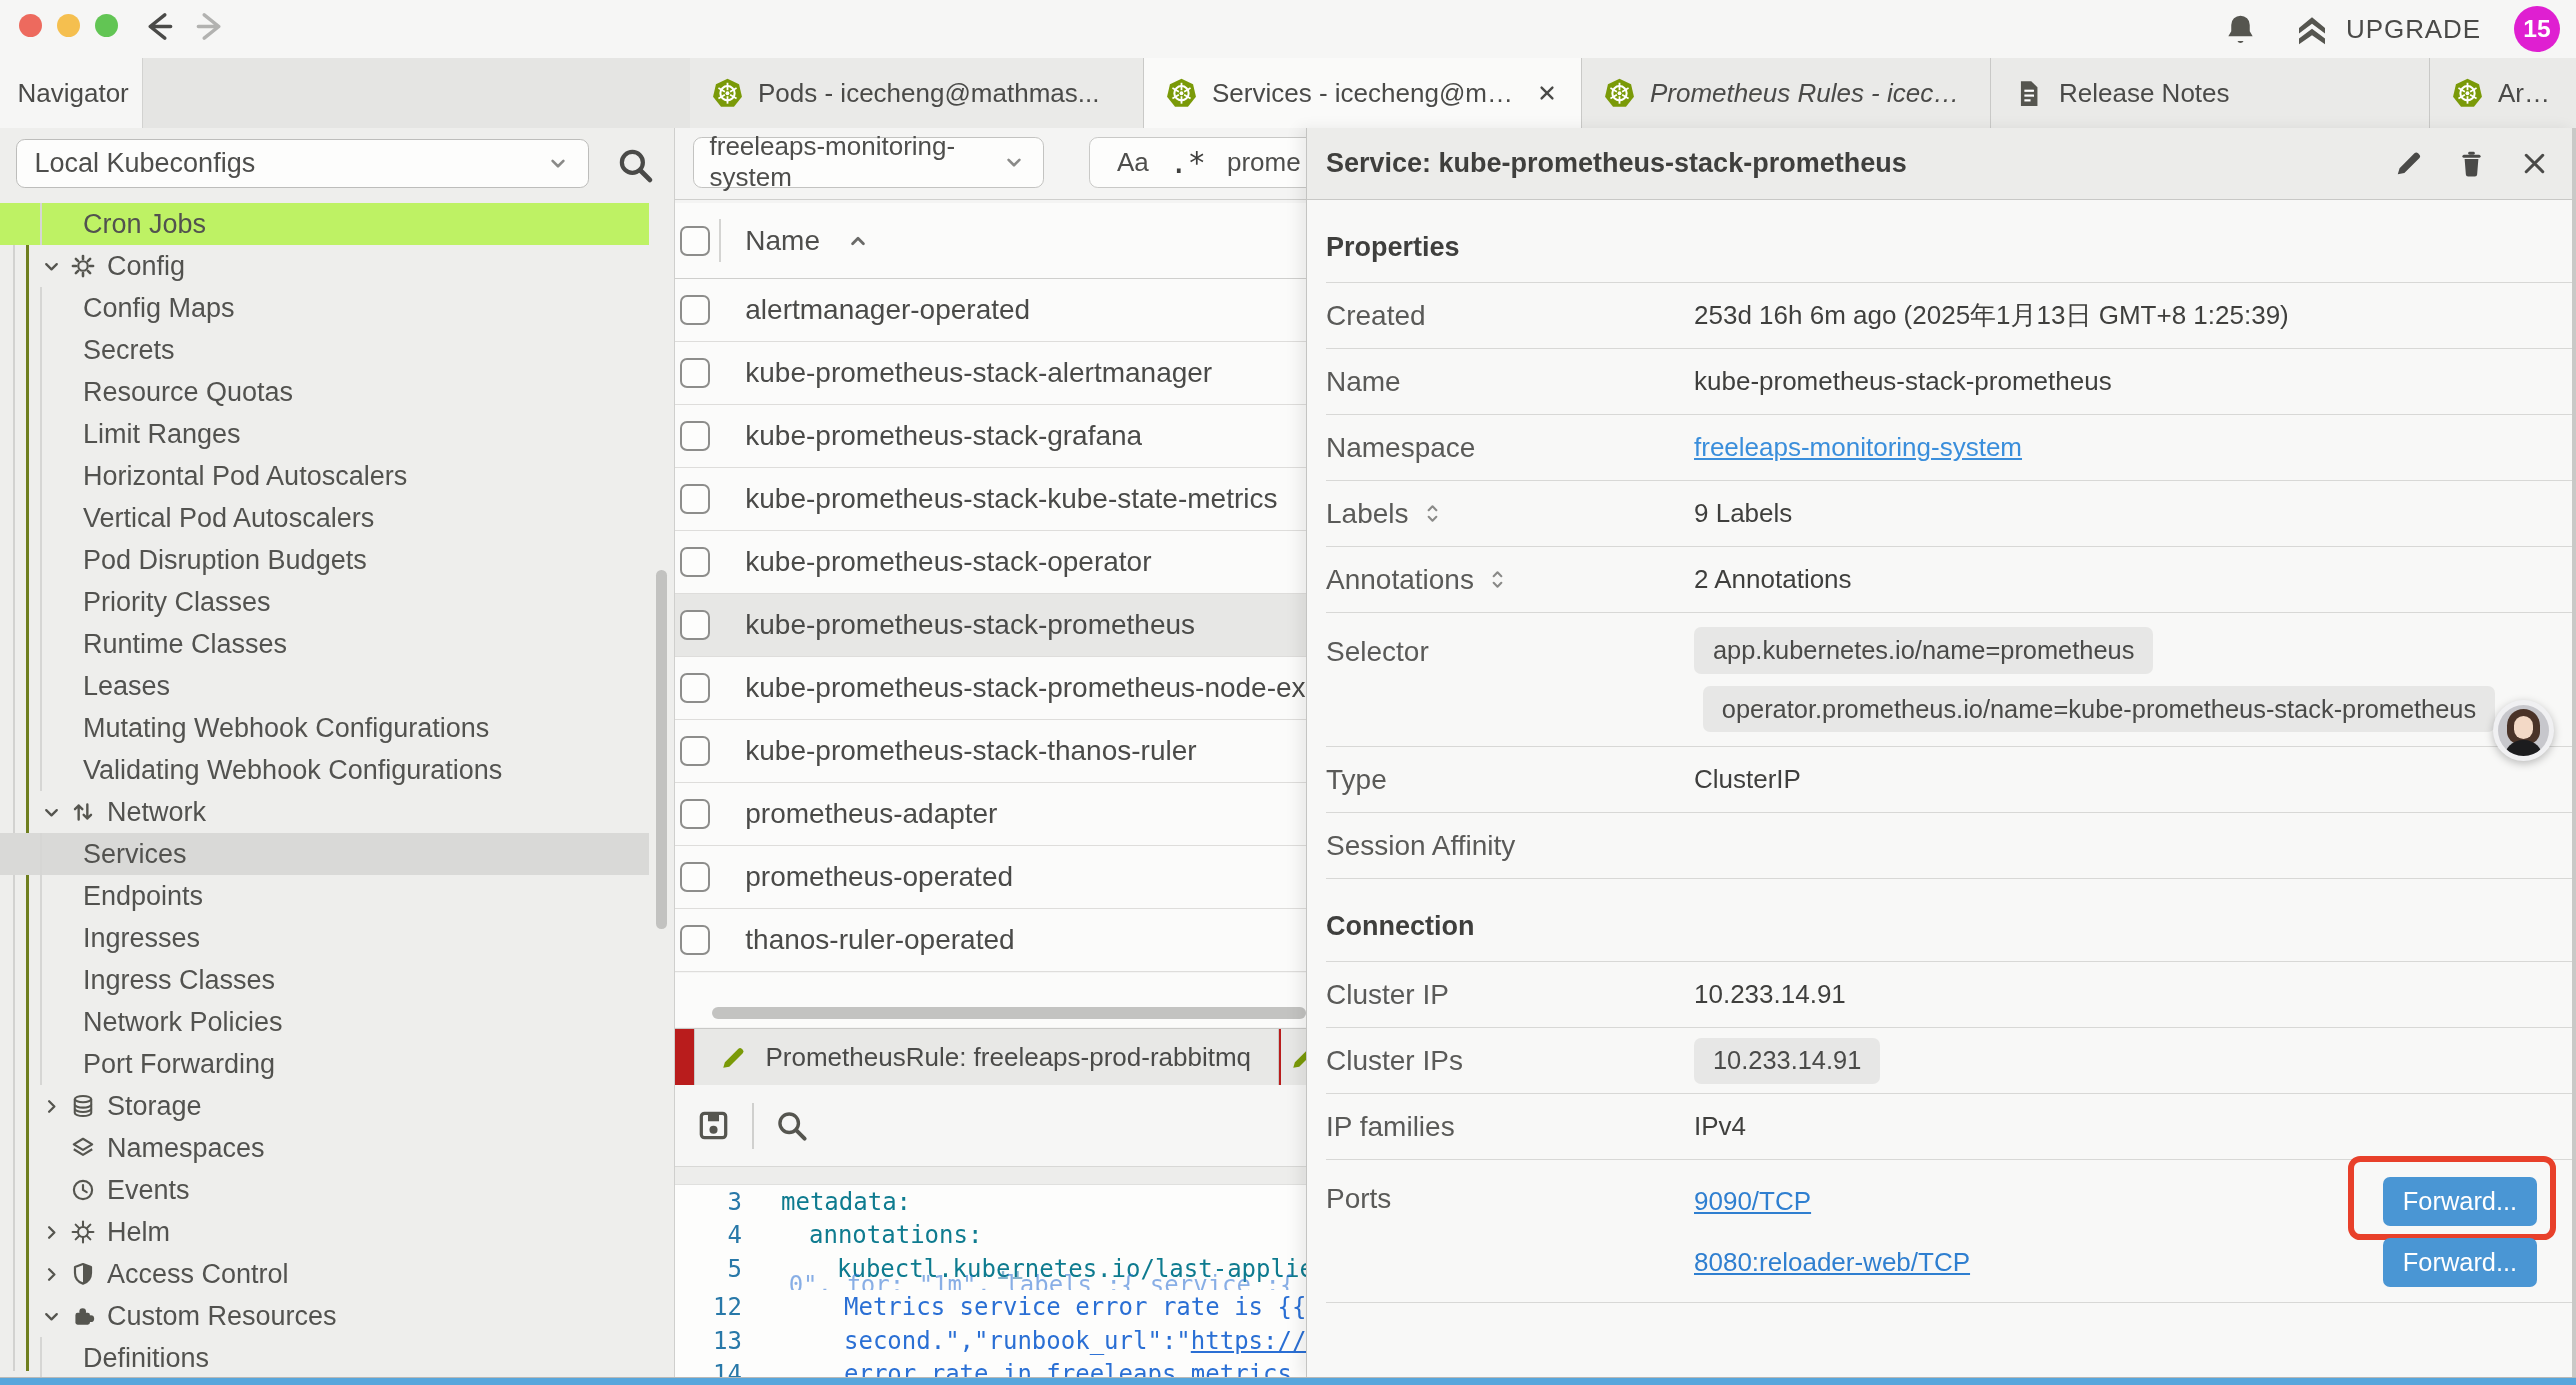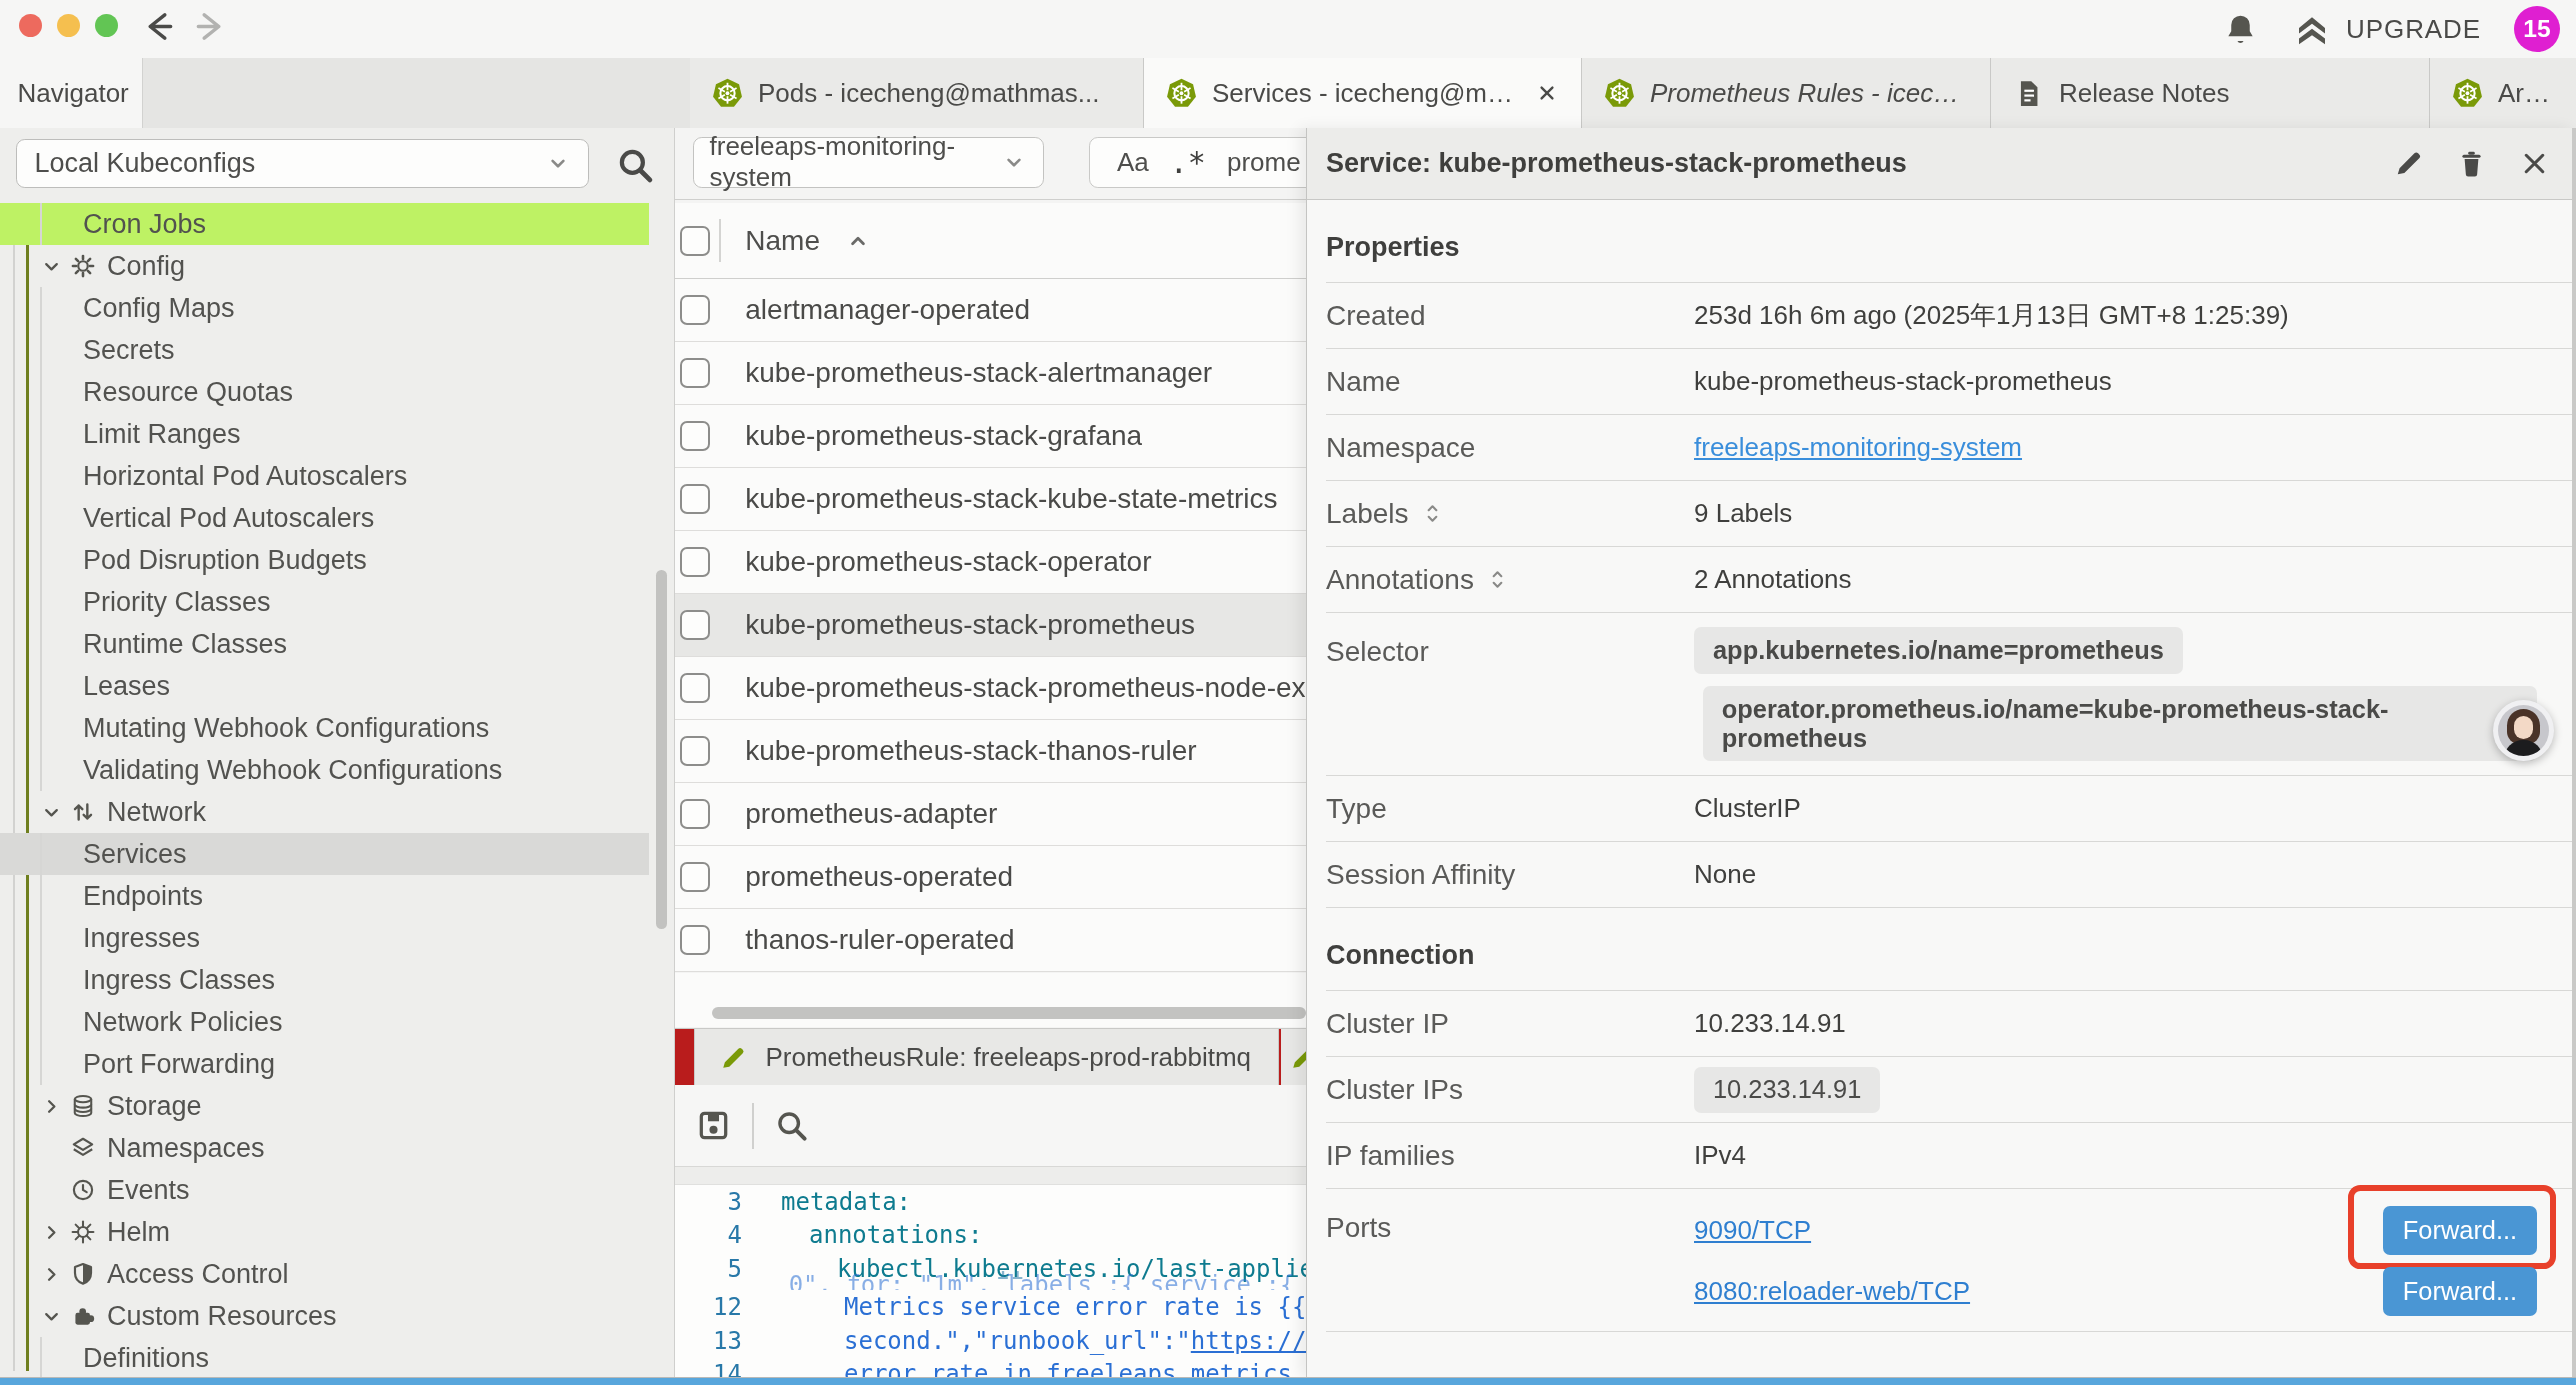--- a/index.html
+++ b/index.html
@@ -93,21 +93,21 @@
   .ptitle{font-size:27px;font-weight:bold;color:#3f3f3d;flex:1;white-space:nowrap;overflow:hidden;}
   .picons{display:flex;align-items:center;gap:30px;}
   .pcontent{position:absolute;left:0;top:72px;width:100%;bottom:0;overflow:hidden;padding:0 0 0 19px;box-sizing:border-box;}
   .sheading{font-size:27px;font-weight:bold;color:#3f3f3d;padding:32px 0 19px 0;}
   .prow{display:flex;border-bottom:1.8px solid #d8d8d6;min-height:65px;align-items:center;padding-right:39px;}
   .prow .plabel{width:368px;flex:0 0 auto;font-size:28px;color:#5a5a58;display:flex;align-items:center;gap:12.3px;}
   .prow .pvalue{flex:1;font-size:26px;color:#3f3f3d;}
   .prow.first{border-top:1.8px solid #d8d8d6;}
   .pvlink{color:#3a8edb;text-decoration:underline;}
   .vbadge{display:inline-block;background:#e7e7e6;border-radius:7px;padding:8.8px 19px;font-size:25.4px;color:#4a4a48;}
-  .badgecol{display:flex;flex-direction:column;gap:12.3px;padding:14px 0;align-items:flex-start;font-weight:bold;}
+  .badgecol{display:flex;flex-direction:column;gap:12.3px;padding:14px 0;align-items:flex-start;}
   .badgecol .vbadge.indent{margin-left:8.8px;}
   .prow.tall{align-items:flex-start;}
   .prow.tall .plabel{padding-top:23px;}
   .portline{display:flex;align-items:center;height:61px;}
   .portline .plink{color:#2f7fd0;text-decoration:underline;font-size:26px;flex:1;}
   .fwdbtn{width:154px;height:49px;background:#4a96d4;border:none;border-radius:7px;color:#fff;font-size:25.4px;
           font-family:"Liberation Sans",sans-serif;display:flex;align-items:center;justify-content:center;}
   .ringwrap{position:relative;}
   .ring{position:absolute;left:-35px;top:-21px;right:-19px;bottom:-14px;border:6.1px solid #e8402a;border-radius:12.3px;pointer-events:none;}
   .portsblock{padding:10.5px 0 8.8px 0;flex:1;}
@@ -700,21 +700,20 @@
         <div class="prow">
           <div class="plabel">
             <span>Type</span>
           </div>
           <div class="pvalue">ClusterIP</div>
         </div>
         <div class="prow">
           <div class="plabel">
             <span>Session Affinity</span>
           </div>
-          <div class="pvalue">None</div>
         </div>
         <div class="sheading">Connection</div>
         <div class="prow first">
           <div class="plabel">
             <span>Cluster IP</span>
           </div>
           <div class="pvalue">10.233.14.91</div>
         </div>
         <div class="prow">
           <div class="plabel">

